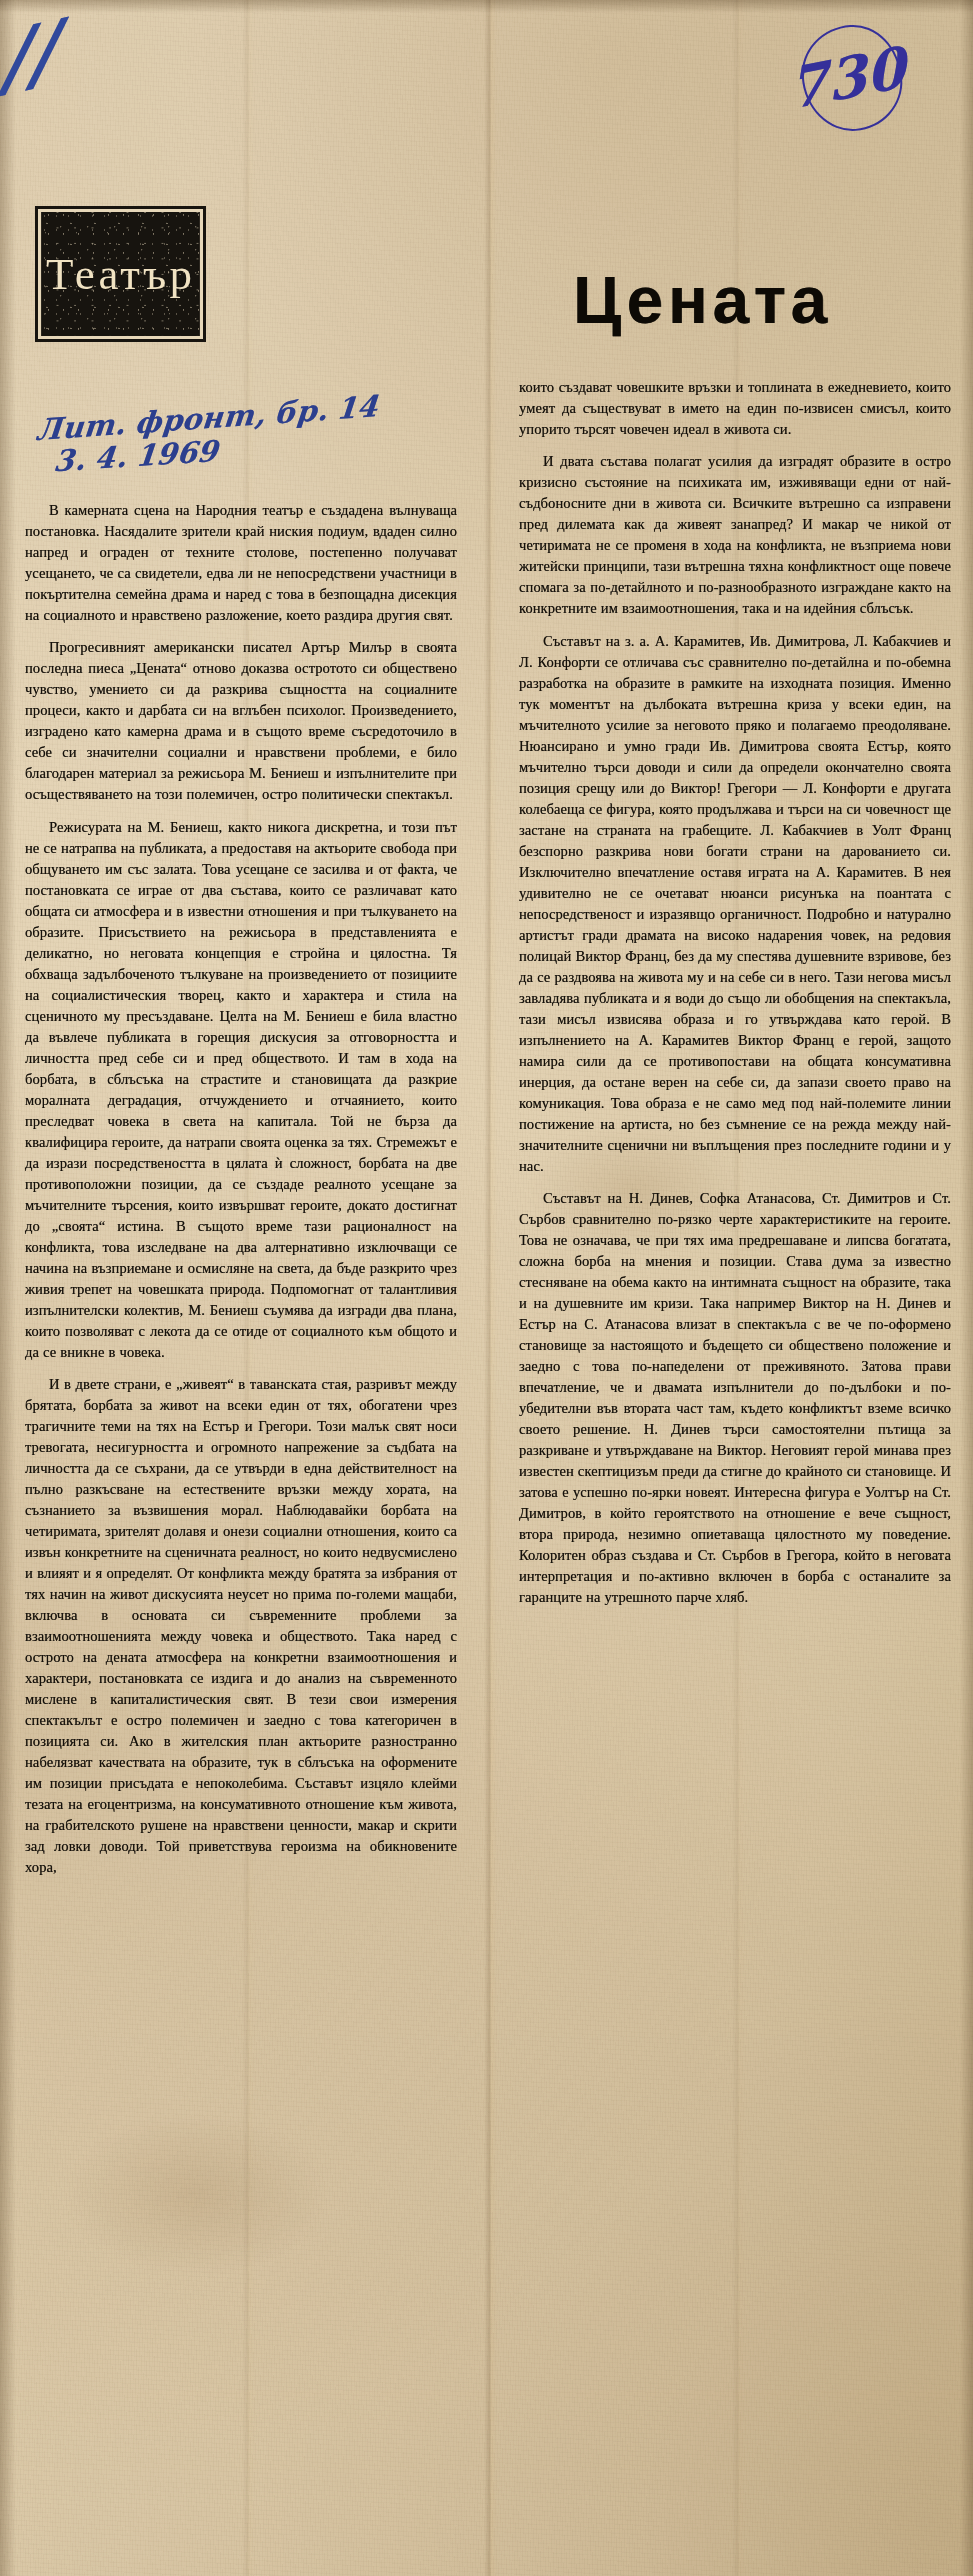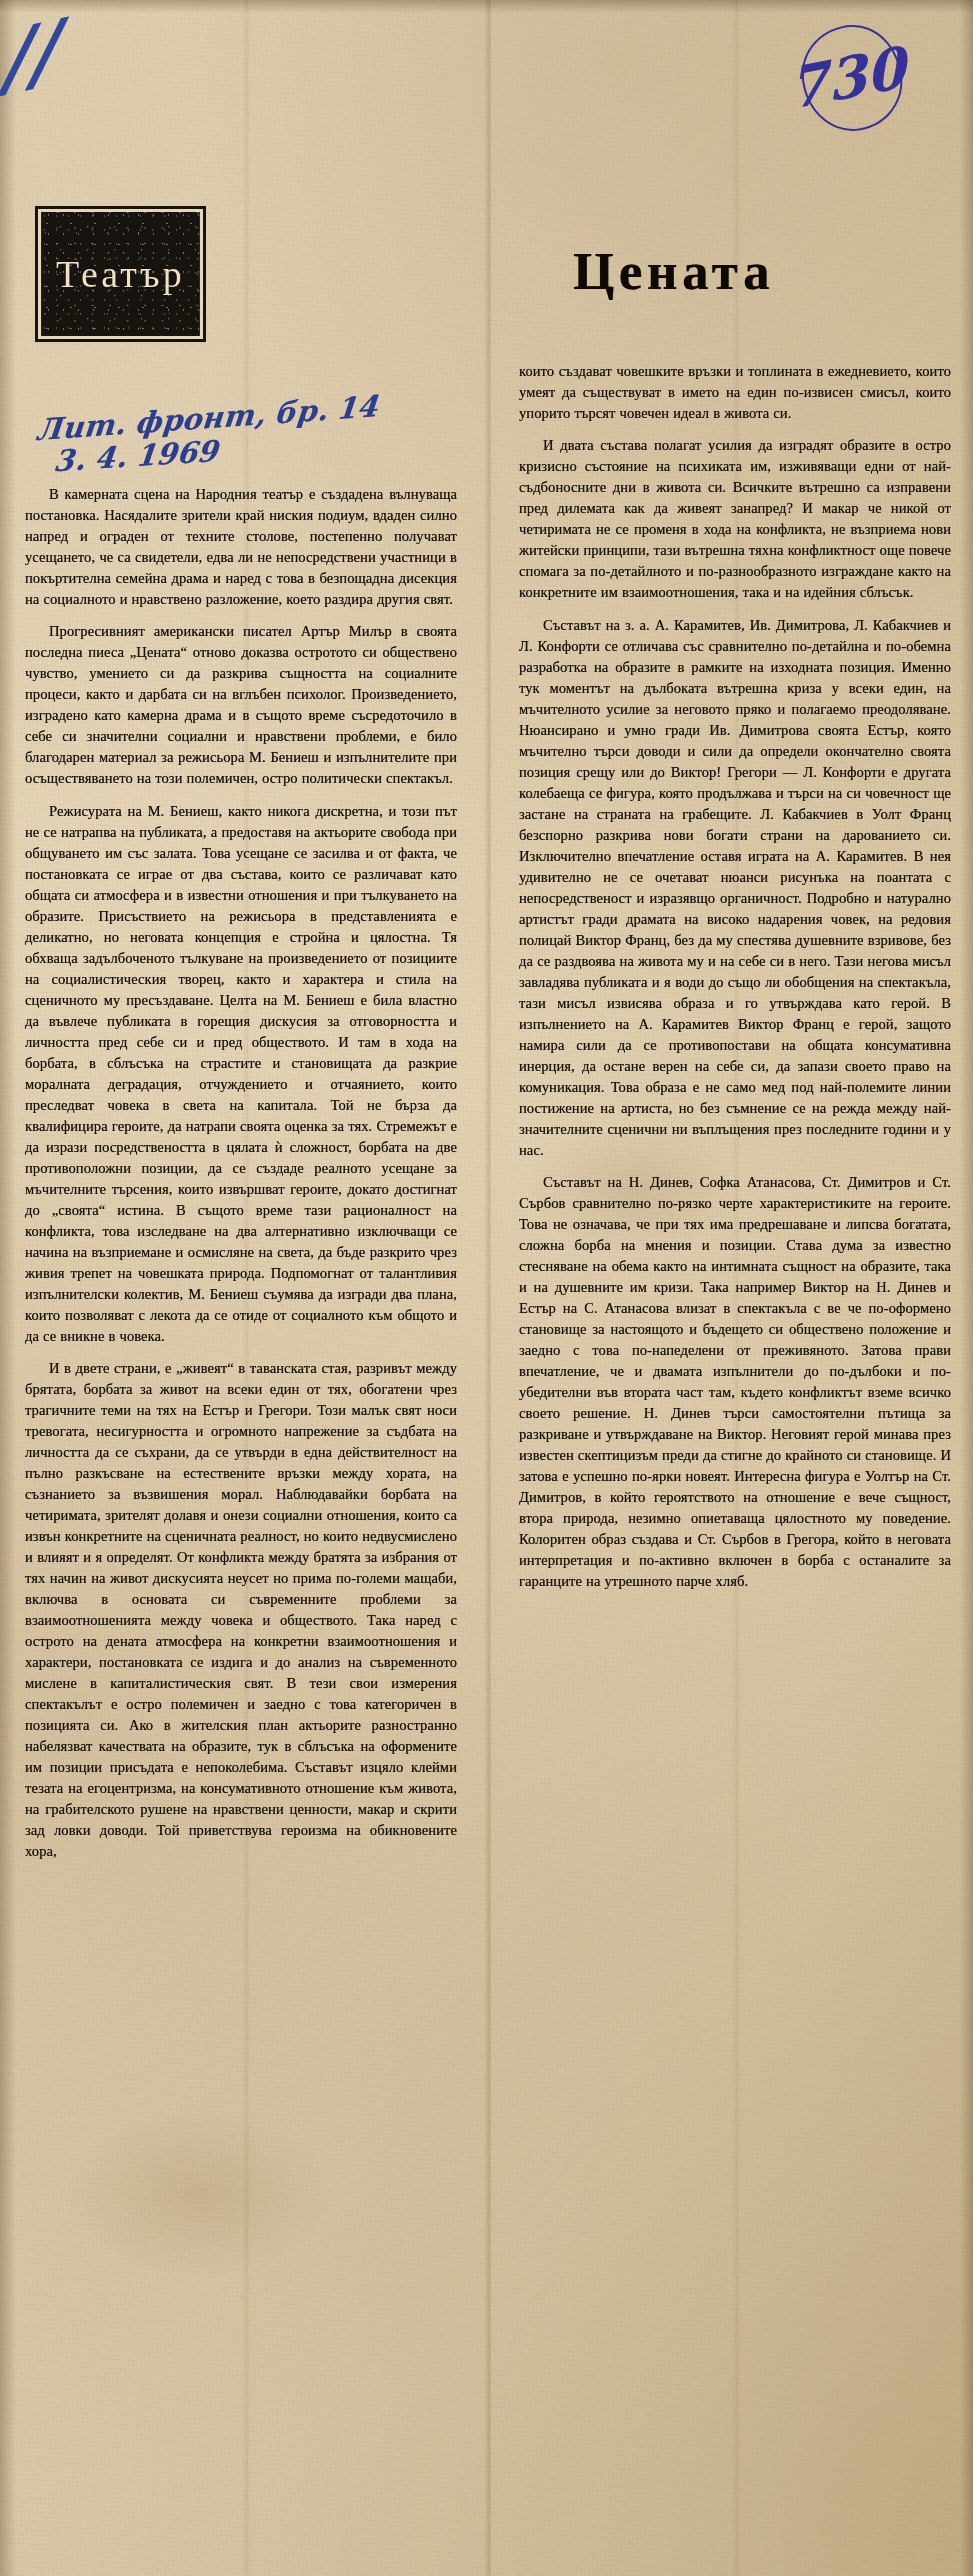--- a/index.html
+++ b/index.html
@@ -136,35 +136,35 @@
       radial-gradient(circle at 55% 50%, rgba(230,215,185,.35) 0 0.5px, transparent 0.7px),
       radial-gradient(circle at 24% 88%, rgba(230,215,185,.40) 0 0.6px, transparent 0.8px);
     background-size: 17.5px 15.5px, 24px 21px, 15px 19px, 27px 23px, 12px 14px, 31px 27px;
     pointer-events: none;
   }
   .masthead-label {
     position: relative;
     z-index: 2;
     color: #eadcbd;
     font-family: "Liberation Serif", "DejaVu Serif", serif;
-    font-size: 38px;
+    font-size: 45px;
     line-height: 1;
     letter-spacing: 3.1px;
     font-weight: 400;
     text-shadow: 0 0 1px rgba(0,0,0,.9);
   }
 
   
   .article-title {
     position: absolute;
-    top: 205px;
+    top: 218px;
     left: 573px;
-    font-family: Liberation Serif, serif;
+    font-family: Liberation Sans, sans-serif;
     font-weight: 700;
-    font-size: 53px;
+    font-size: 66px;
     letter-spacing: 4.6px;
     color: #14110c;
     text-shadow: 0.3px 0.3px 0 rgba(20,17,12,.55), -0.2px 0 0 rgba(20,17,12,.35);
   }
 
   
   .col {
     position: absolute;
     top: 484px;
     width: 432px;
@@ -174,21 +174,21 @@
     line-height: 21px;
     text-align: justify;
     text-justify: inter-word;
     letter-spacing: 0.1px;
     word-spacing: 0.3px;
     -webkit-font-smoothing: none;
   }
   .col.left  { left: 25px; font-family: Liberation Serif, serif; }
   .col.right { left: 519px; top: 361px; }
   .col p {
-    margin: 0 0 0 0;
+    margin: 16px 0 0 0;
     text-indent: 24px;
     text-shadow: 0.2px 0.2px 0 rgba(26,22,16,.50), -0.2px -0.1px 0 rgba(26,22,16,.22);
   }
   .col p.cont { text-indent: 0; }
   .col p + p { margin-top: 11.3px; }
 
   
   .col, .article-title, .masthead-label {
     filter: contrast(1.06) saturate(.95);
   }

